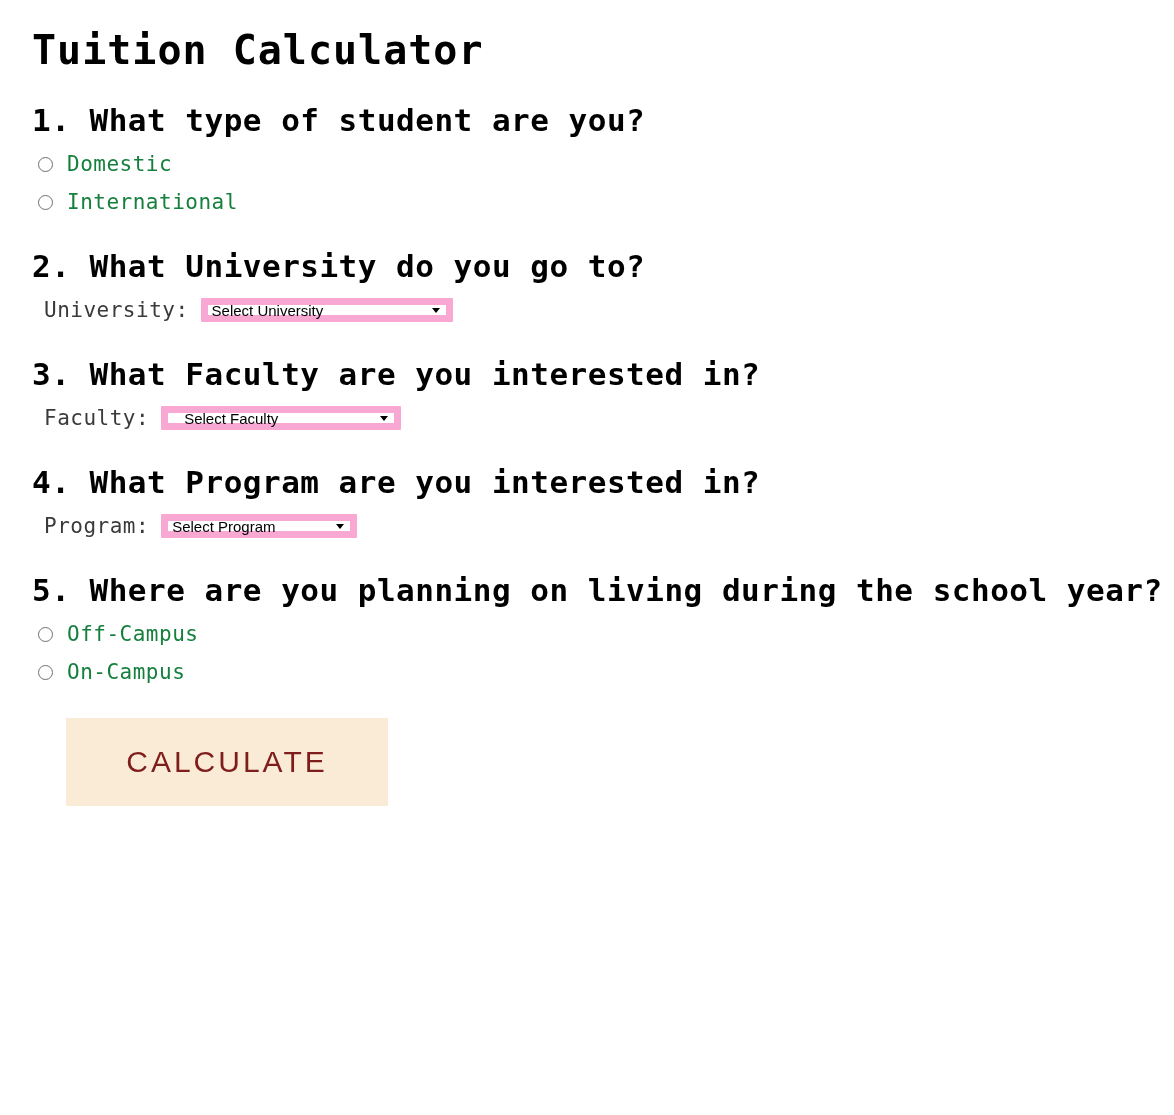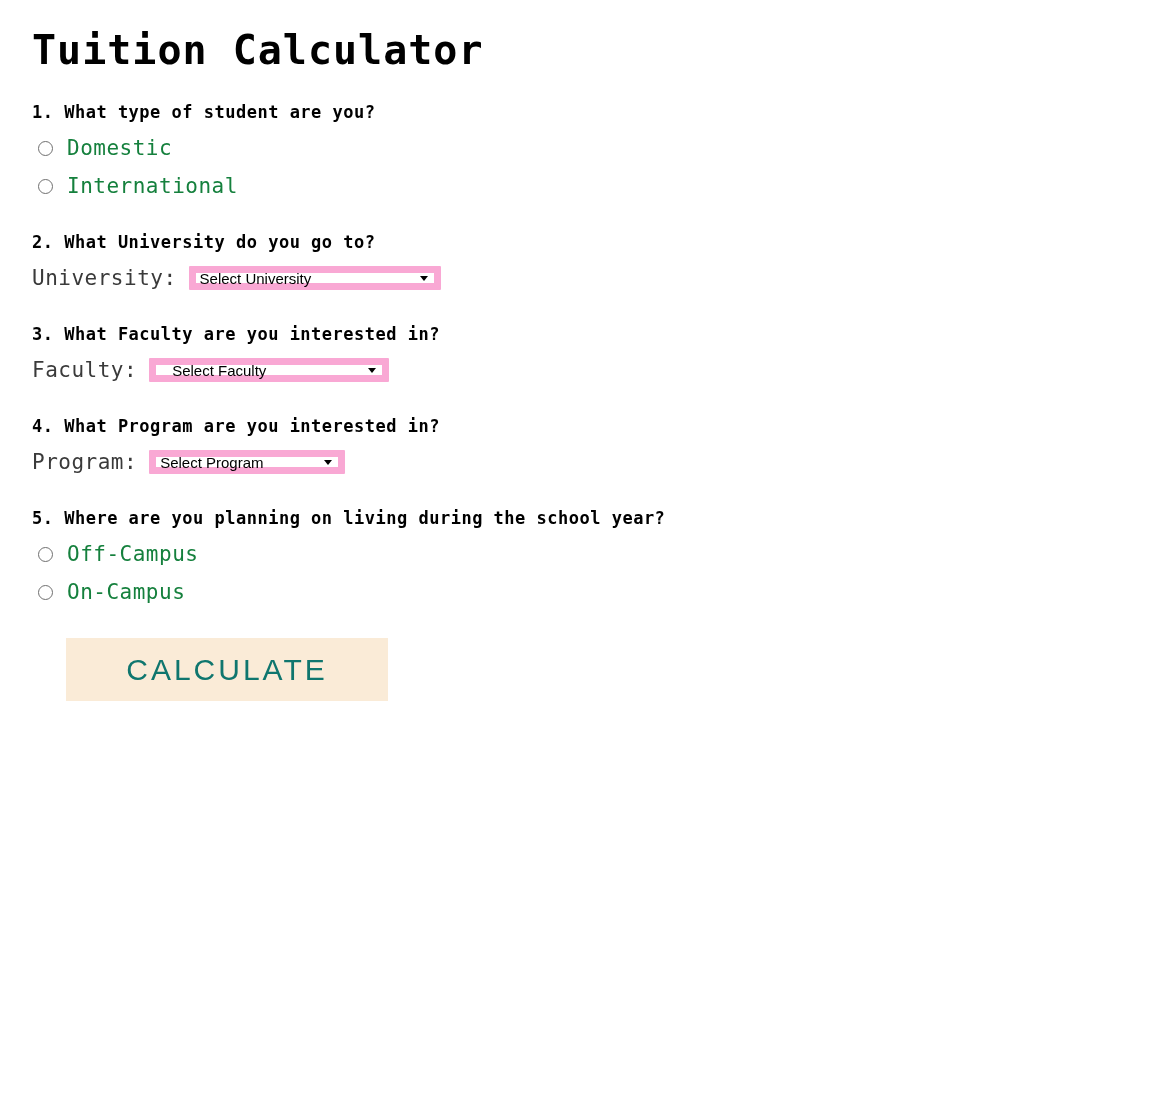--- a/index.html
+++ b/index.html
@@ -21,21 +21,21 @@
   .page-title {
     font-family: "DejaVu Sans Mono", "Liberation Mono", monospace;
     font-size: 40px;
     font-weight: bold;
     letter-spacing: 1px;
     margin: 10px 0 30px 2px;
     line-height: 1.1;
   }
   .question {
     font-family: "DejaVu Sans Mono", "Liberation Mono", monospace;
-    font-size: 17px;
+    font-size: 31px;
     font-weight: bold;
     letter-spacing: 0.5px;
     margin: 1px 0 14px 2px;
   }
   .q-block {
     margin-bottom: 34px;
   }
   .radio-row {
     display: flex;
     align-items: center;
@@ -53,21 +53,21 @@
   }
   .radio-label {
     font-family: "DejaVu Sans Mono", "Liberation Mono", monospace;
     font-size: 21px;
     color: #15803d;
     letter-spacing: 0.5px;
   }
   .field-row {
     display: flex;
     align-items: center;
-    margin: 0 0 2px 2px;
+    margin: 0 0 2px 14px;
   }
   .field-label {
     font-family: "DejaVu Sans Mono", "Liberation Mono", monospace;
     font-size: 21px;
     color: #3a3a3a;
     letter-spacing: 0.5px;
     margin-right: 12px;
   }
   .select-box {
     position: relative;
@@ -102,25 +102,25 @@
   .calc-wrap {
     margin: 22px 0 0 36px;
   }
   .calc-button {
     display: inline-flex;
     align-items: center;
     justify-content: center;
     background: #faebd7;
     border: none;
     width: 322px;
-    height: 63px;
+    height: 88px;
     font-family: "Liberation Sans", sans-serif;
     font-size: 30px;
     letter-spacing: 3px;
-    color: #0f766e;
+    color: #7f1d1d;
     cursor: pointer;
   }
   .q5 { white-space: nowrap; }
 </style>
 </head>
 <body>
 
 <div class="page">
 
   <h1 class="page-title">Tuition Calculator</h1>

